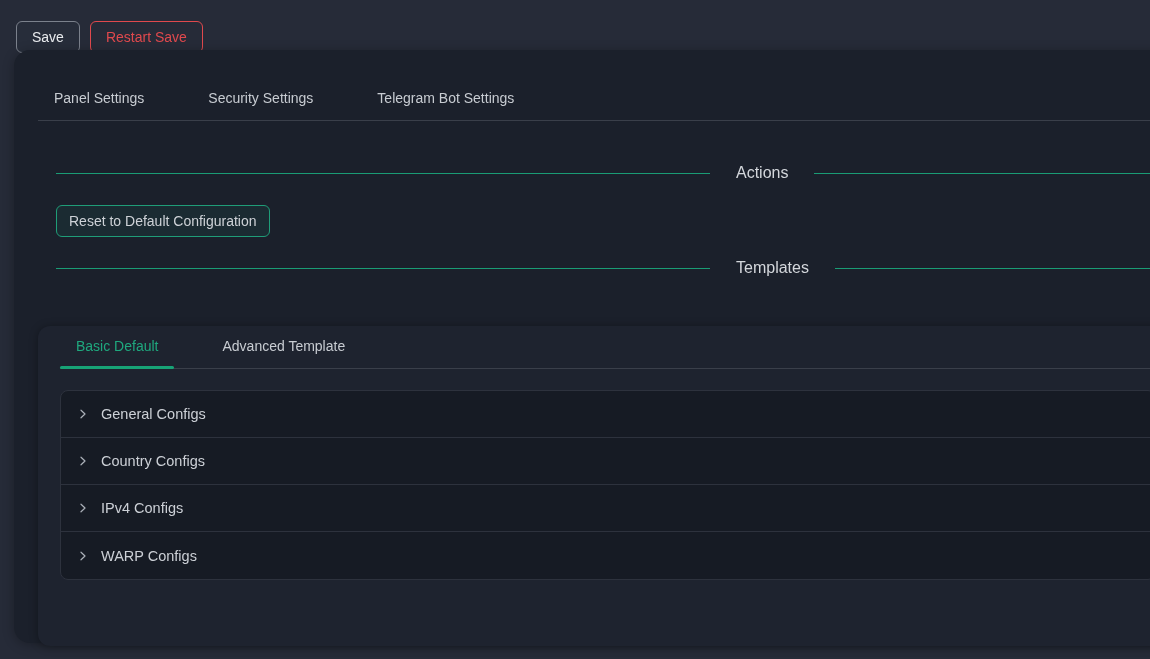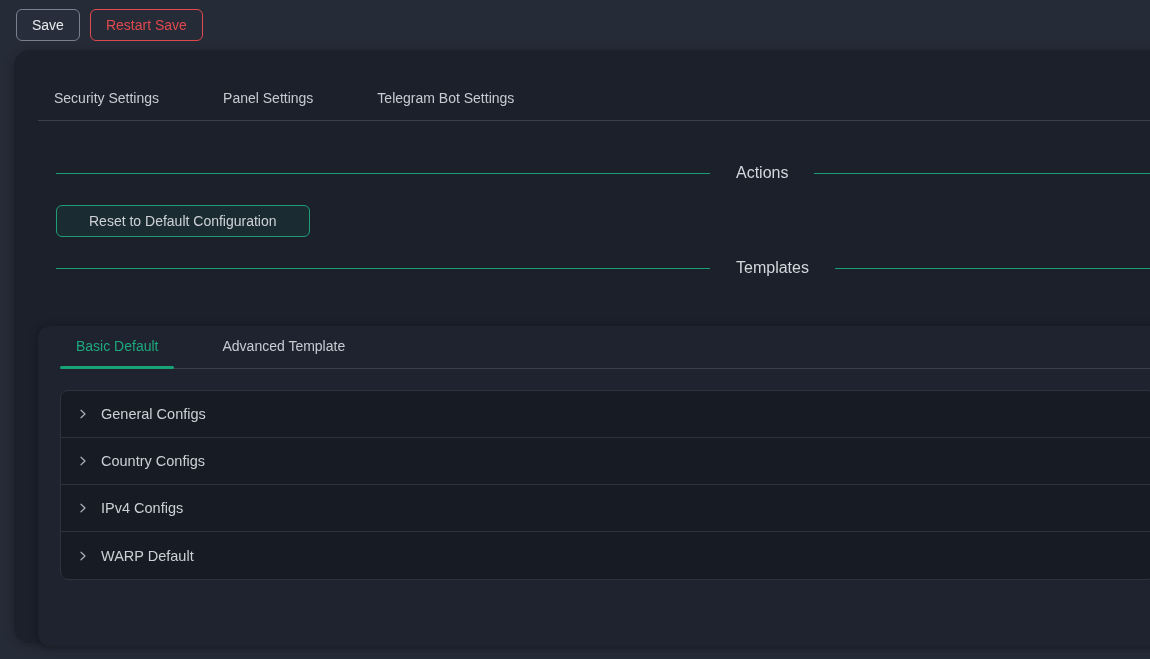--- a/index.html
+++ b/index.html
@@ -7,21 +7,21 @@
   body {
     background: #262b38;
     font-family: "Liberation Sans", sans-serif;
     overflow: hidden;
     position: relative;
   }
   .screen { position: relative; width: 1150px; height: 659px; overflow: hidden; }
 
   
   .topbar {
-    position: absolute; top: 0; left: 0; width: 100%; height: 50px;
+    position: absolute; top: 12px; left: 0; width: 100%; height: 50px;
     display: flex; align-items: center; gap: 10px; padding-left: 16px;
   }
   .btn {
     font-family: "Liberation Sans", sans-serif;
     font-size: 14px; line-height: 20px;
     padding: 5px 15px; border-radius: 6px; cursor: pointer;
     background: transparent;
   }
   .btn-save {
     color: #e9ebee; border: 1px solid #7b818c; background: #272d3a;
@@ -69,21 +69,21 @@
   .divider .line-right { flex: 1 1 auto; }
   .divider .divider-title {
     margin: 0 26px; font-size: 16px; color: #d4d7dc; white-space: nowrap;
   }
 
   
   .btn-reset {
     display: inline-block;
     margin: 20px 4px 0 42px;
     font-size: 14px; line-height: 20px;
-    padding: 5px 32px; border-radius: 6px; cursor: pointer;
+    padding: 5px 12px; border-radius: 6px; cursor: pointer;
     color: #ced2d7;
     border: 1px solid #1f9d78;
     background: rgba(30, 160, 120, 0.09);
   }
 
   
   .inner-card {
     margin: 20px 0 0 24px;
     width: 1140px; height: 320px;
     background: #1e232f; border-radius: 12px;
@@ -116,22 +116,22 @@
 
   <div class="topbar">
     <button class="btn btn-save">Save</button>
     <button class="btn btn-restart">Restart Save</button>
   </div>
 
   <div class="main-card">
 
     
     <div class="tabs-nav outer-tabs">
+      <div class="tab">Panel Settings</div>
       <div class="tab">Security Settings</div>
-      <div class="tab">Panel Settings</div>
       <div class="tab">Telegram Bot Settings</div>
     </div>
 
     
     <div class="divider divider-actions">
       <span class="line line-left"></span>
       <span class="divider-title">Actions</span>
       <span class="line line-right"></span>
     </div>
 
@@ -181,20 +181,20 @@
           </span>
           <span class="collapse-label">IPv4 Configs</span>
         </div>
 
         <div class="collapse-row">
           <span class="chev">
             <svg width="12" height="12" viewBox="0 0 24 24">
               <path d="M8 4.5l8 7.5-8 7.5" fill="none" stroke="#aab0b8" stroke-width="2.4" stroke-linecap="round" stroke-linejoin="round"></path>
             </svg>
           </span>
-          <span class="collapse-label">WARP Default</span>
+          <span class="collapse-label">WARP Configs</span>
         </div>
 
       </div>
     </div>
 
   </div>
 </div>
 
 </body></html>

